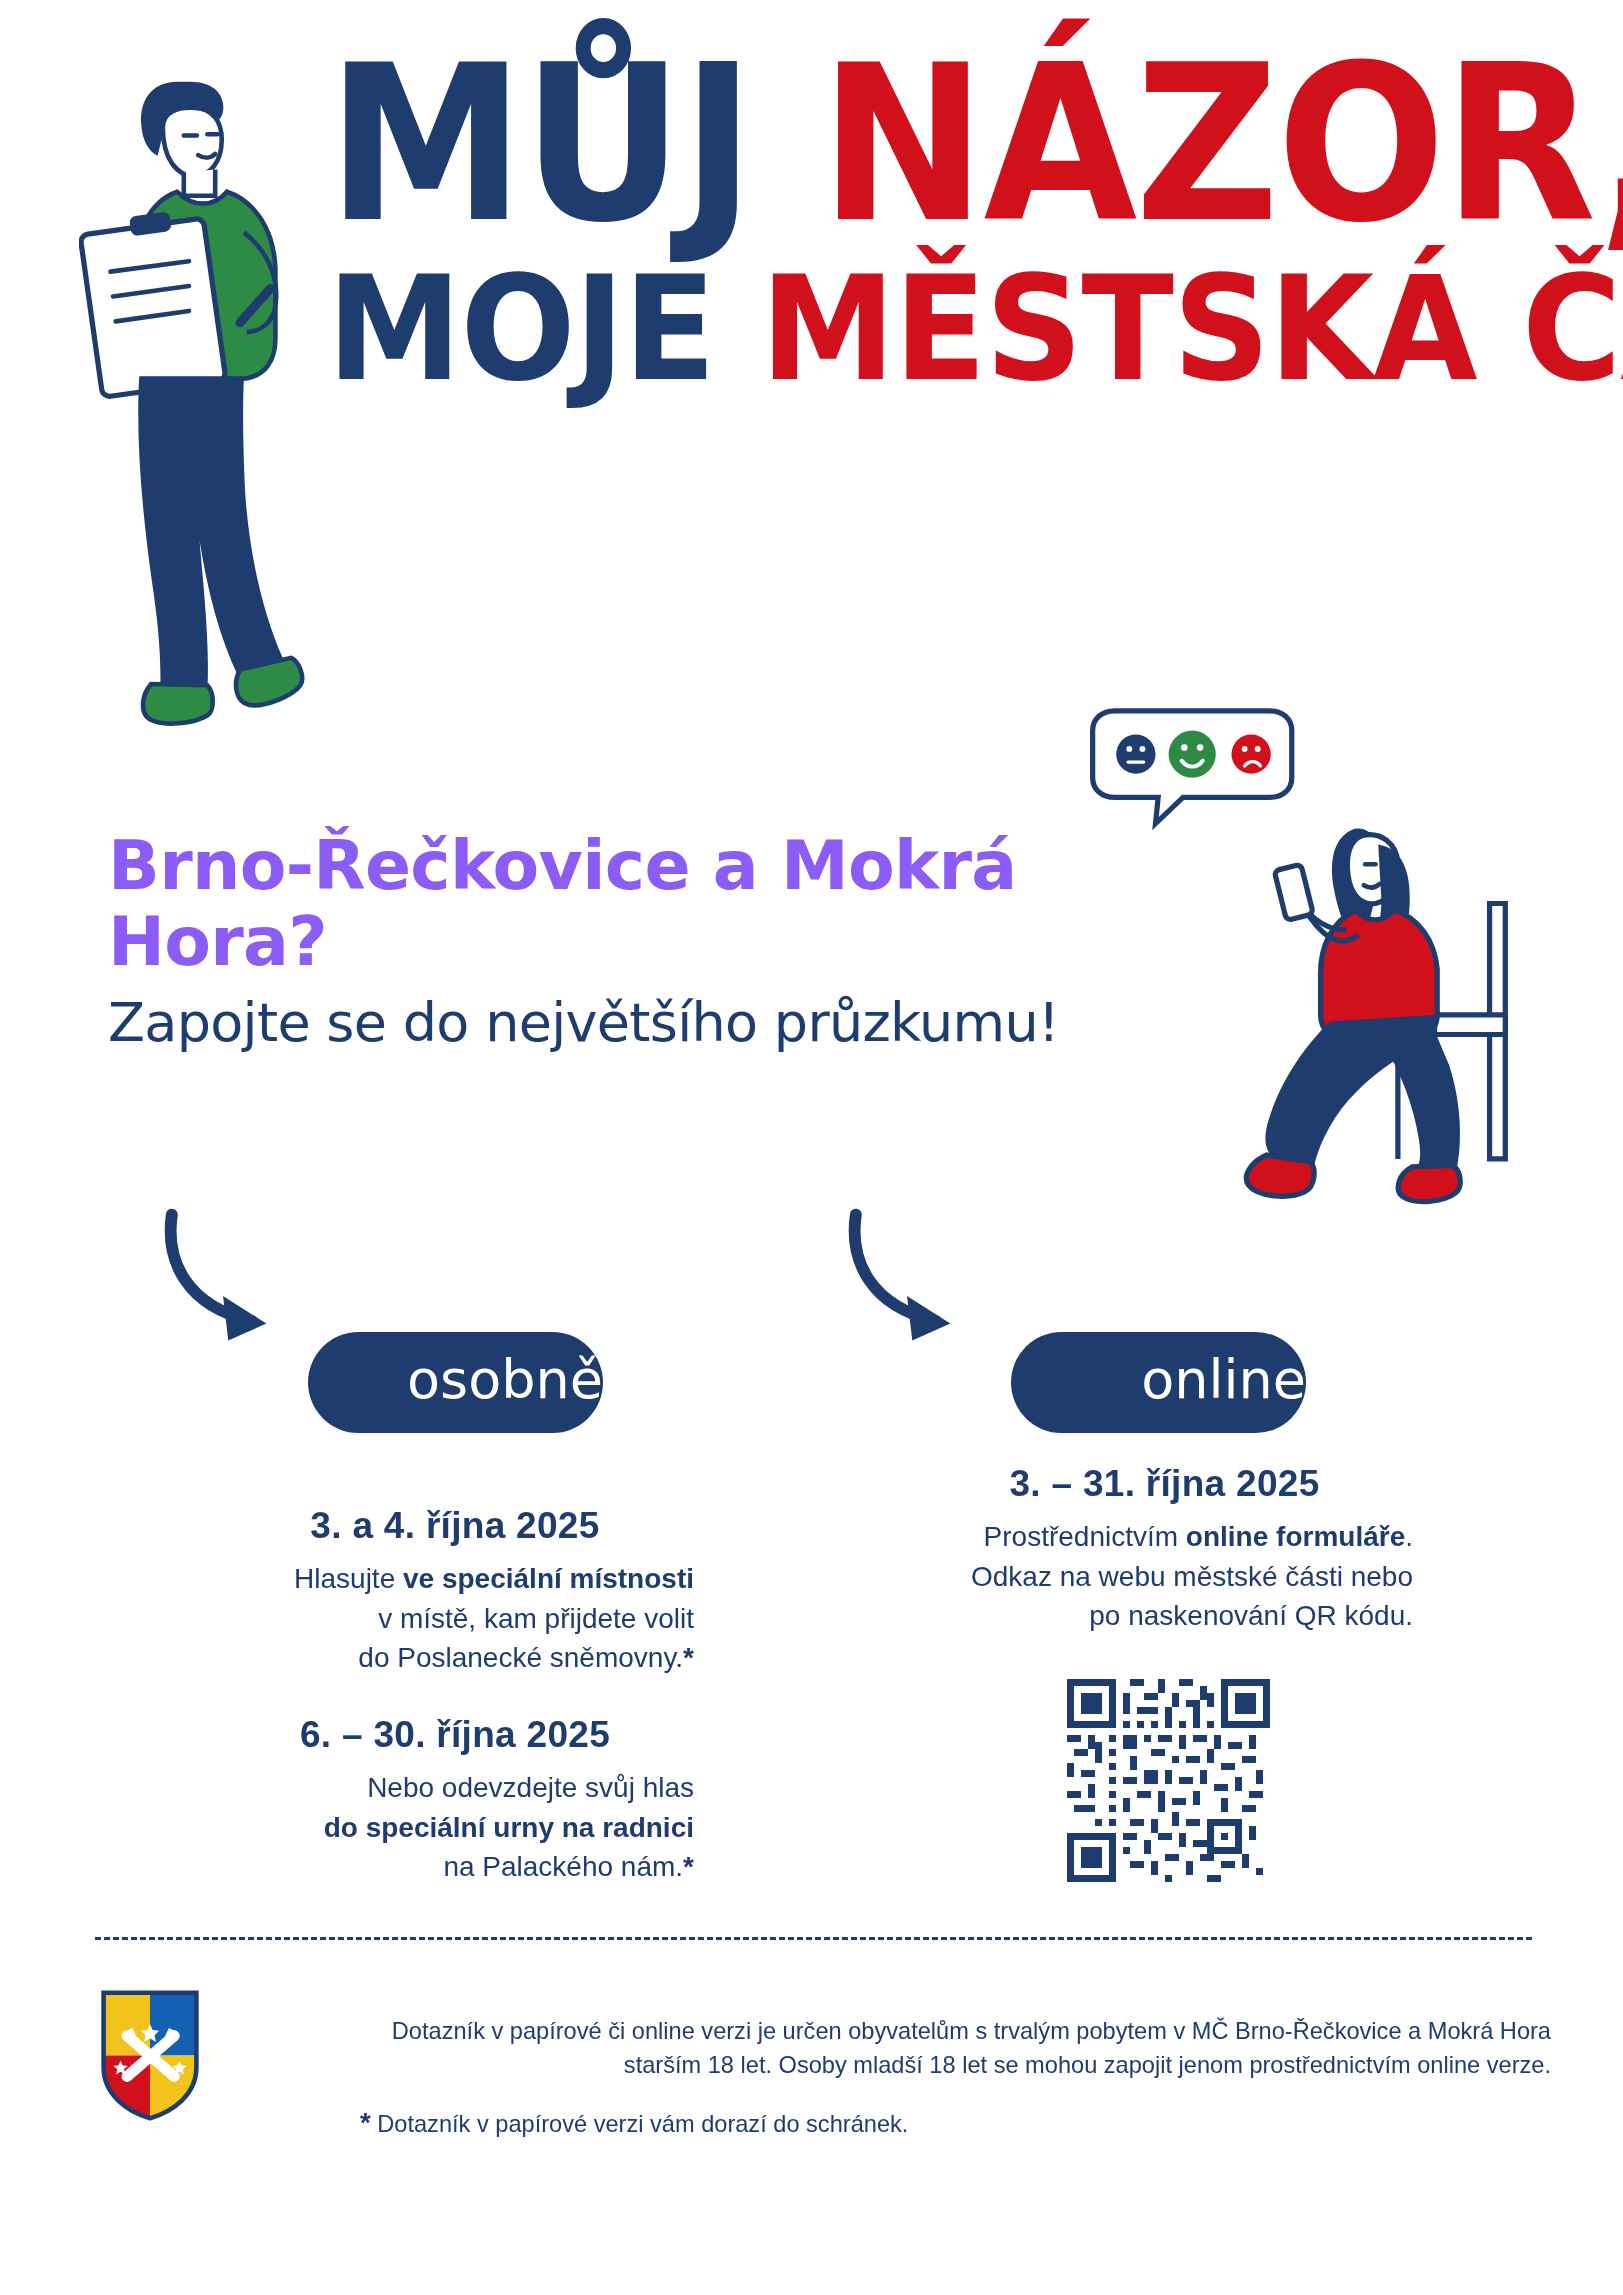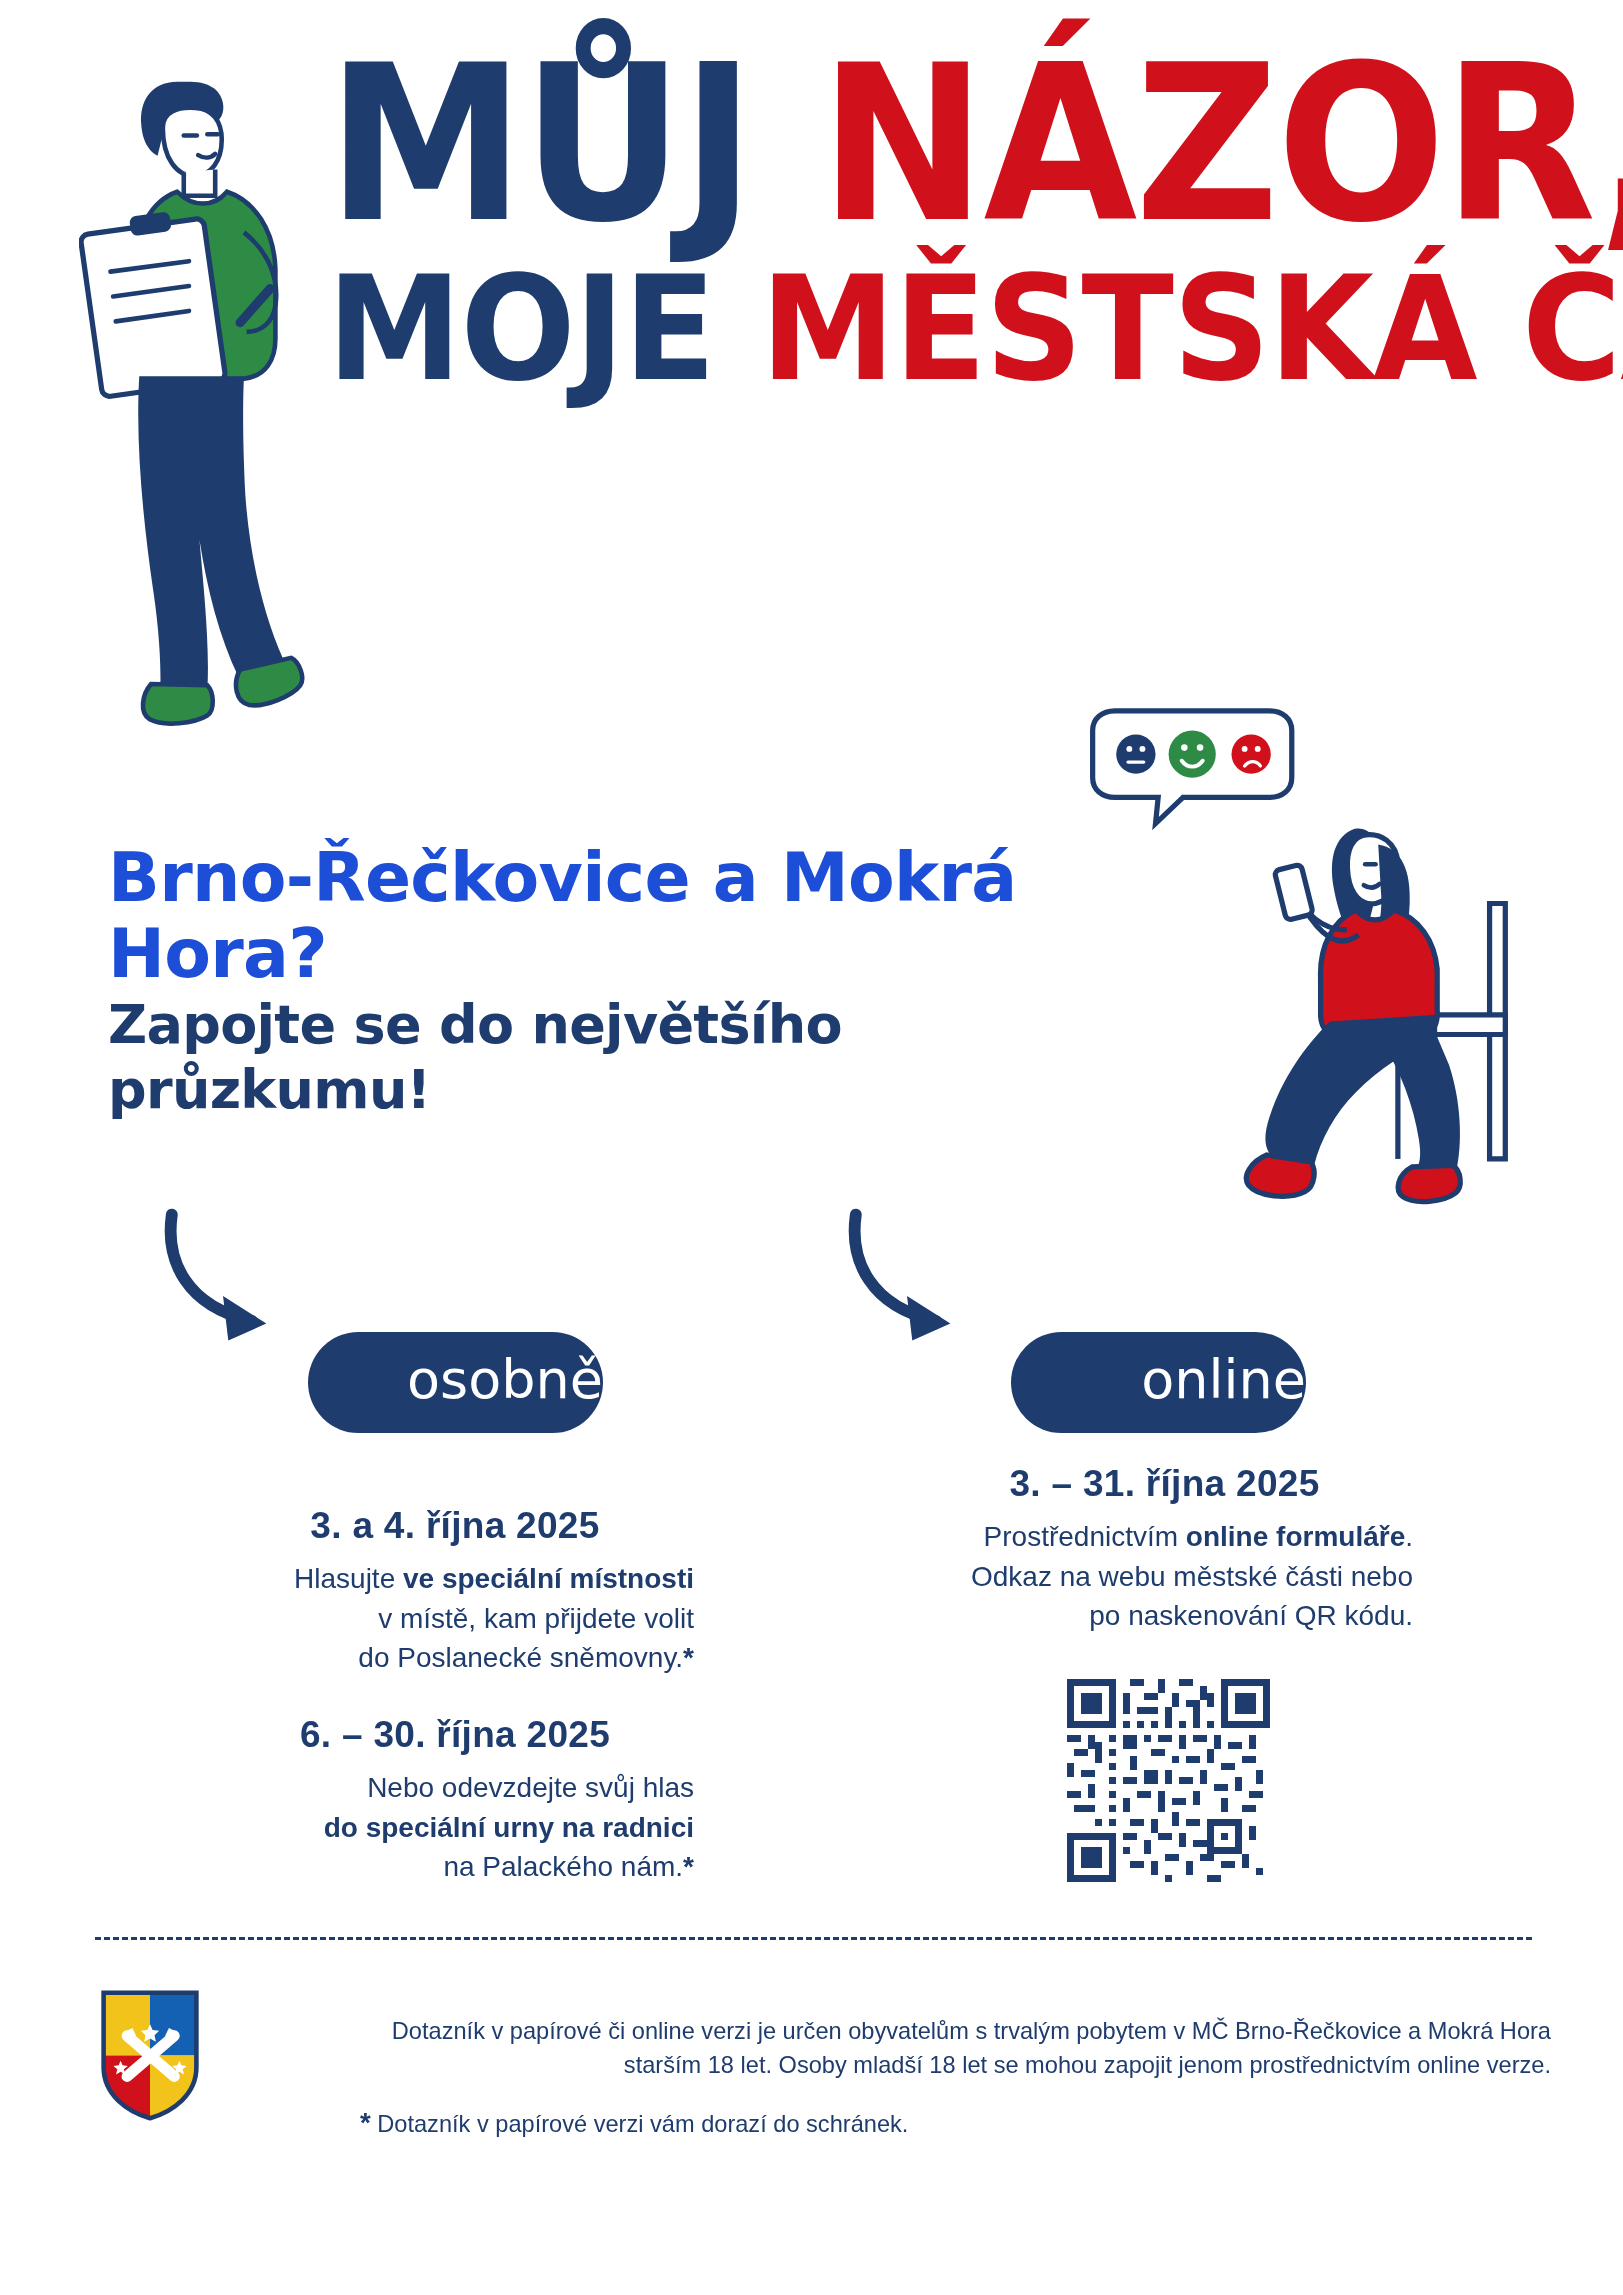--- a/index.html
+++ b/index.html
@@ -81,31 +81,30 @@
     font-size: 68px;
     font-weight: 700;
     line-height: 1.12;
     font-family: "DejaVu Sans", sans-serif;
     letter-spacing: -0.7px;
   }
   .q-line2 {
     font-size: 68px;
     font-weight: 700;
     line-height: 1.12;
-    color: #1d4ed8;
+    color: #8b5cf6;
     font-family: "DejaVu Sans", sans-serif;
     letter-spacing: -0.7px;
-    margin-top: 12px;
   }
   .q-line3 {
     font-size: 54px;
-    font-weight: 700;
+    font-weight: 400;
     line-height: 1.2;
     color: #1e3c6e;
-    margin-top: 1px;
+    margin-top: 11px;
     font-family: "DejaVu Sans", sans-serif;
     letter-spacing: -0.7px;
   }
 
   
   .arrow-left {
     position: absolute;
     left: 160px;
     top: 1208px;
     width: 151px;

